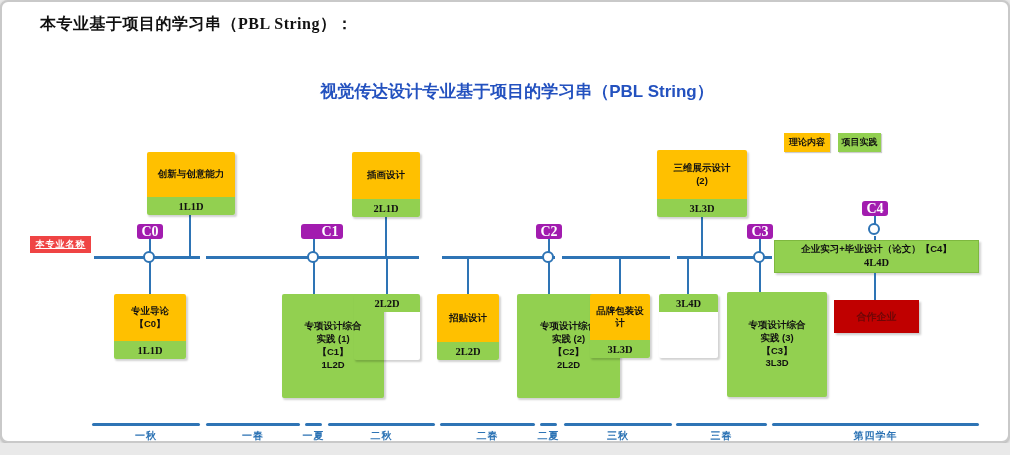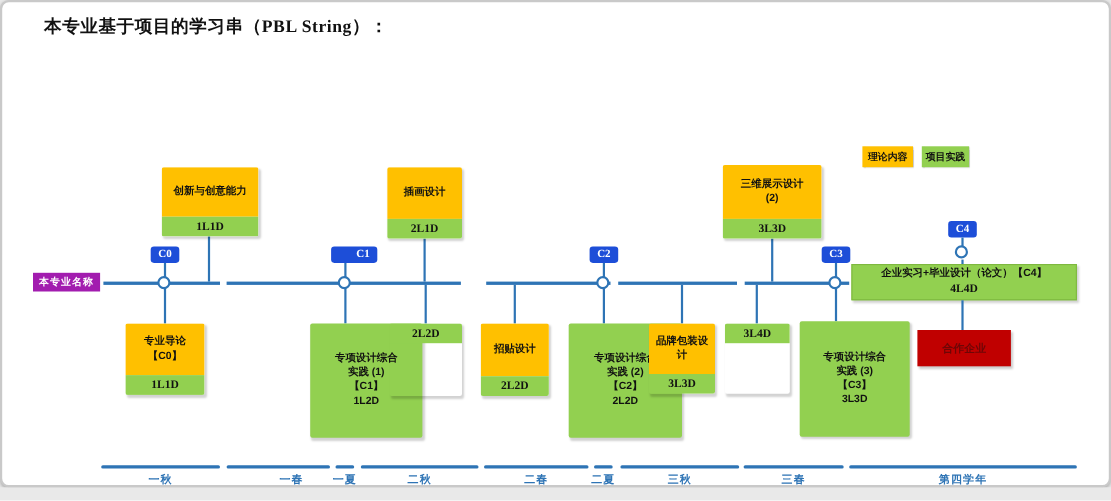--- a/index.html
+++ b/index.html
@@ -21,28 +21,28 @@
     position:absolute;height:19px;display:flex;align-items:center;justify-content:center;
     font-size:9px;font-weight:bold;color:#111;box-shadow:1px 1px 1px rgba(0,0,0,.2);
   }
   .hseg{position:absolute;height:3px;background:#2e74b5;top:254px;}
   .vline{position:absolute;width:2px;background:#2e74b5;}
   .node{
     position:absolute;width:8px;height:8px;background:#fff;
     border:2.5px solid #2e74b5;border-radius:50%;top:249px;
   }
   .marker{
-    position:absolute;width:26px;height:15px;background:#1d4ed8;color:#fff;
+    position:absolute;width:26px;height:15px;background:#a21caf;color:#fff;
     border-radius:3px;display:flex;align-items:center;justify-content:center;
-    font-family:"Liberation Serif",serif;font-weight:bold;font-size:10px;top:222px;
+    font-family:"Liberation Serif",serif;font-weight:bold;font-size:14px;top:222px;
   }
   .major-label{
-    position:absolute;left:28px;top:246px;width:61px;height:17px;background:#a21caf;
+    position:absolute;left:28px;top:234px;width:61px;height:17px;background:#ef4444;
     color:#fff;font-weight:bold;font-size:9px;display:flex;align-items:center;
-    justify-content:center;letter-spacing:1px;
+    justify-content:center;letter-spacing:1px;text-decoration:underline;
   }
   .course{
     position:absolute;display:flex;flex-direction:column;
     box-shadow:1.5px 2px 2px rgba(0,0,0,.18);border-radius:2px;overflow:hidden;
   }
   .course-title{
     background:#ffc000;flex:1;display:flex;align-items:center;justify-content:center;
     font-weight:bold;font-size:9.5px;color:#111;text-align:center;
     white-space:pre-line;line-height:1.3;padding:2px;
   }
@@ -71,20 +71,21 @@
     position:absolute;top:427px;display:flex;justify-content:center;white-space:nowrap;
     color:#2e74b5;font-weight:bold;font-size:10px;letter-spacing:1px;
   }
 </style>
 </head>
 <body>
 
 <div class="canvas">
 
   <div class="doc-header">本专业基于项目的学习串（PBL String）：</div>
+  <div class="diagram-title">视觉传达设计专业基于项目的学习串（PBL String）</div>
 
   <div class="legend-item" style="left:782px;top:131px;width:46px;background:#ffc000;">
     <span>理论内容</span>
   </div>
   <div class="legend-item" style="left:836px;top:131px;width:43px;background:#92d050;">
     <span>项目实践</span>
   </div>
 
   <div class="major-label">本专业名称</div>
 
@@ -184,21 +185,21 @@
   <div class="tl-line" style="left:204px;width:94px;"></div>
   <div class="tl-line" style="left:303px;width:17px;"></div>
   <div class="tl-line" style="left:326px;width:107px;"></div>
   <div class="tl-line" style="left:438px;width:95px;"></div>
   <div class="tl-line" style="left:538px;width:17px;"></div>
   <div class="tl-line" style="left:562px;width:108px;"></div>
   <div class="tl-line" style="left:674px;width:91px;"></div>
   <div class="tl-line" style="left:770px;width:207px;"></div>
 
   <div class="tl-label" style="left:90px;width:108px;">一秋</div>
-  <div class="tl-label" style="left:216px;width:94px;">一春</div>
+  <div class="tl-label" style="left:204px;width:94px;">一春</div>
   <div class="tl-label" style="left:303px;width:17px;">一夏</div>
   <div class="tl-label" style="left:326px;width:107px;">二秋</div>
   <div class="tl-label" style="left:438px;width:95px;">二春</div>
   <div class="tl-label" style="left:538px;width:17px;">二夏</div>
   <div class="tl-label" style="left:562px;width:108px;">三秋</div>
   <div class="tl-label" style="left:674px;width:91px;">三春</div>
   <div class="tl-label" style="left:770px;width:207px;">第四学年</div>
 
 </div>
 

